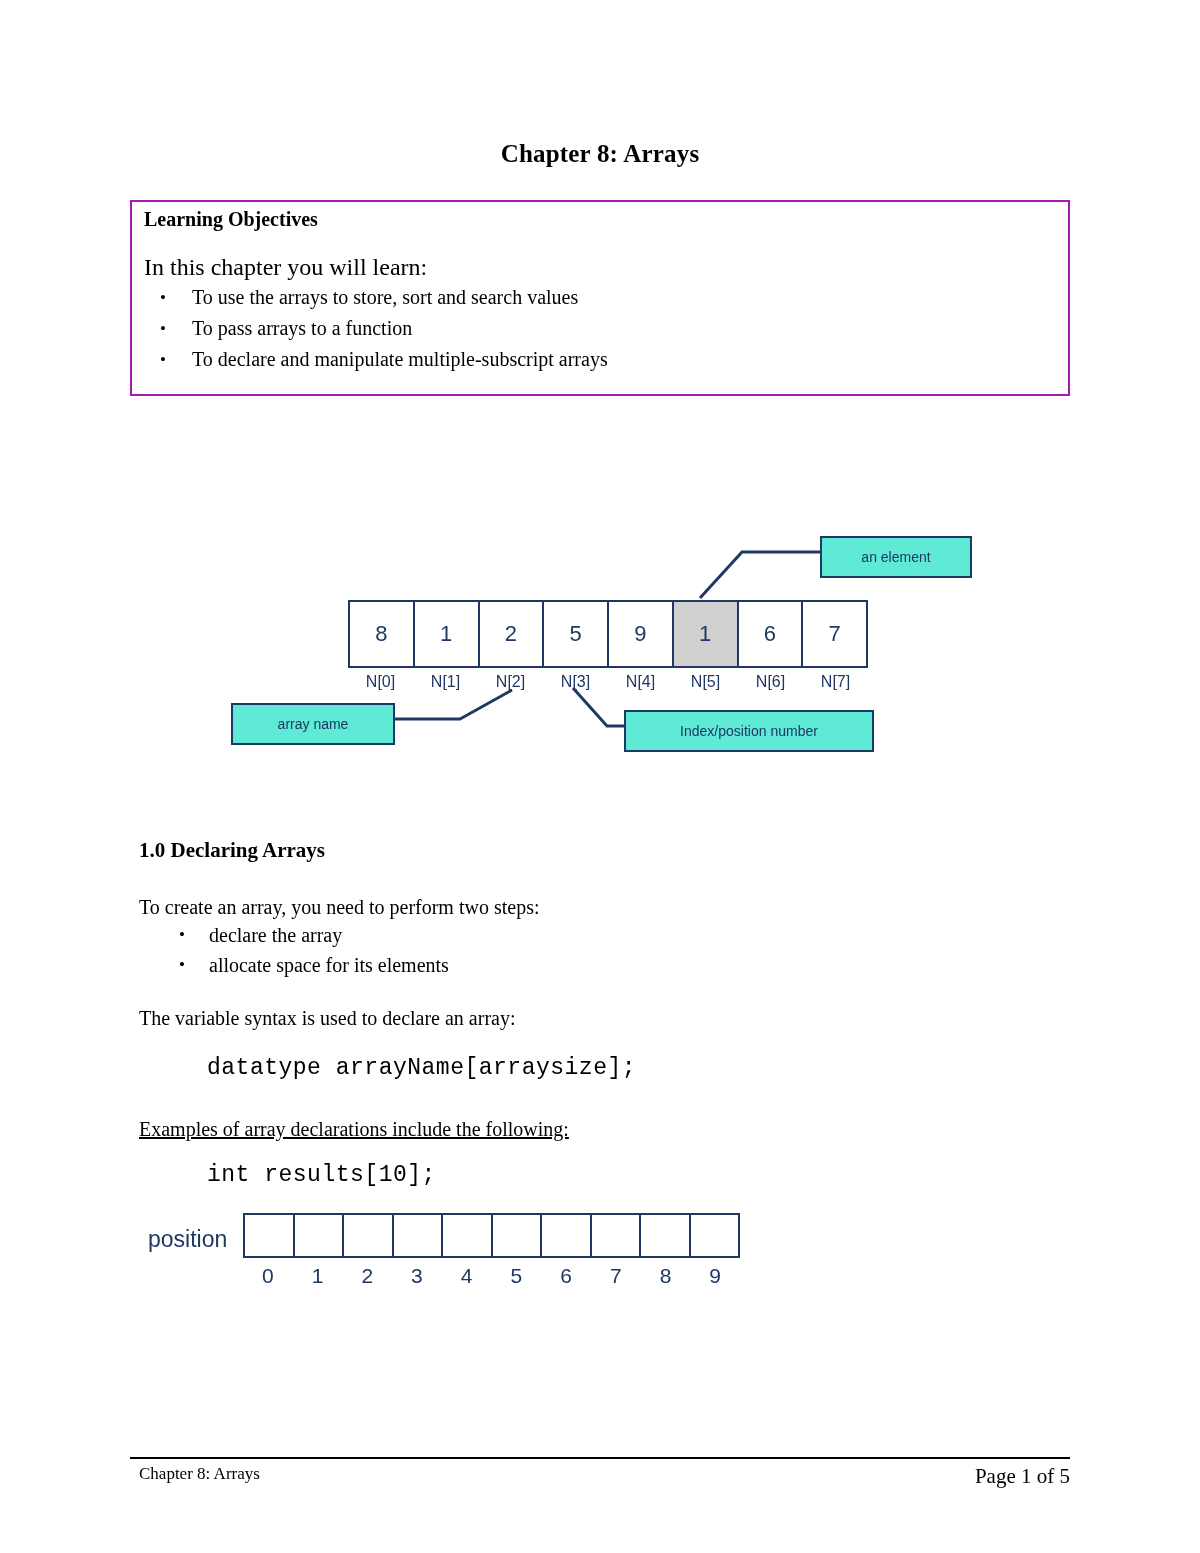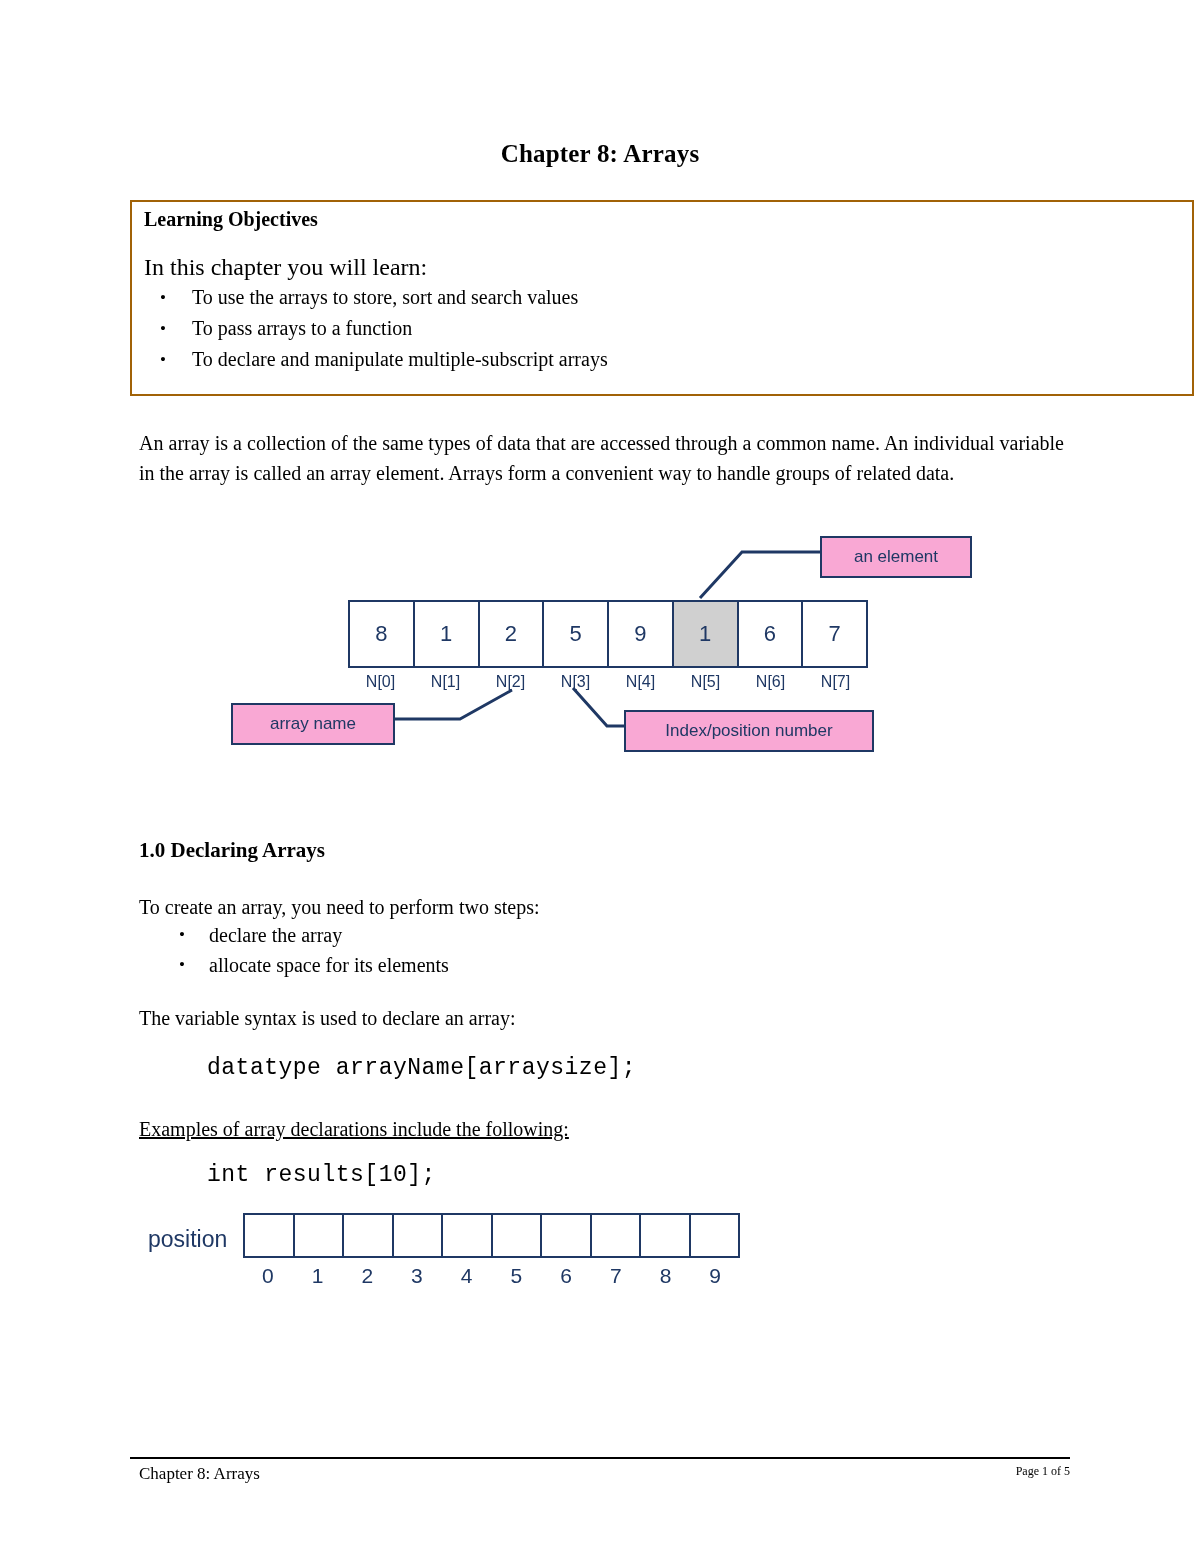--- a/index.html
+++ b/index.html
@@ -33,23 +33,23 @@
     font-size: 25px;
     font-weight: bold;
     letter-spacing: .2px;
   }
 
   
   .lo-box {
     position: absolute;
     left: 130px;
     top: 200px;
-    width: 1064px;
+    width: 940px;
     height: 196px;
-    border: 2px solid #a16207;
+    border: 2px solid #a21caf;
     box-sizing: border-box;
   }
   .lo-heading {
     position: absolute;
     left: 12px;
     top: 6px;
     font-size: 20px;
     font-weight: bold;
   }
   .lo-intro {
@@ -189,27 +189,27 @@
     text-align: center;
     font-family: "Liberation Sans", "DejaVu Sans", sans-serif;
     font-size: 16px;
     color: #1f3864;
     line-height: 24px;
   }
 
   .callout {
     position: absolute;
     border: 2px solid #1f3864;
-    background: #f9a8d4;
+    background: #5eead4;
     box-sizing: border-box;
     display: flex;
     align-items: center;
     justify-content: center;
     font-family: "Liberation Sans", "DejaVu Sans", sans-serif;
-    font-size: 17px;
+    font-size: 14px;
     color: #1f3864;
   }
   .co-element { left: 820px; top: 536px; width: 152px; height: 42px; }
   .co-name    { left: 231px; top: 703px; width: 164px; height: 42px; }
   .co-index   { left: 624px; top: 710px; width: 250px; height: 42px; }
 
   
   .res-label {
     position: absolute;
     left: 148px;
@@ -264,41 +264,40 @@
   .footer-left {
     position: absolute;
     left: 139px;
     top: 1464px;
     font-size: 17px;
   }
   .footer-right {
     position: absolute;
     right: 130px;
     top: 1464px;
-    font-size: 12px;
+    font-size: 21px;
   }
 </style>
 </head>
 <body>
 
 <div class="page">
 
   <div class="doc-title">Chapter 8: Arrays</div>
 
   <div class="lo-box">
     <div class="lo-heading">Learning Objectives</div>
     <div class="lo-intro">In this chapter you will learn:</div>
     <ul class="lo-list">
       <li><span class="bullet">•</span><span>To use the arrays to store, sort and search values</span></li>
       <li><span class="bullet">•</span><span>To pass arrays to a function</span></li>
       <li><span class="bullet">•</span><span>To declare and manipulate multiple-subscript arrays</span></li>
     </ul>
   </div>
 
-  <div class="para para-intro">An array is a collection of the same types of data that are accessed through a common name. An individual variable in the array is called an array element. Arrays form a convenient way to handle groups of related data.</div>
 
   <div class="diagram">
     <svg width="1200" height="1553" style="position:absolute;left:0;top:0;">
 
       <polyline points="700,598 742,552 820,552" fill="none" stroke="#1f3864" stroke-width="3"></polyline>
 
       <polyline points="395,719 460,719 512,690" fill="none" stroke="#1f3864" stroke-width="3"></polyline>
 
       <polyline points="573,688 607,726 624,726" fill="none" stroke="#1f3864" stroke-width="3"></polyline>
     </svg>

